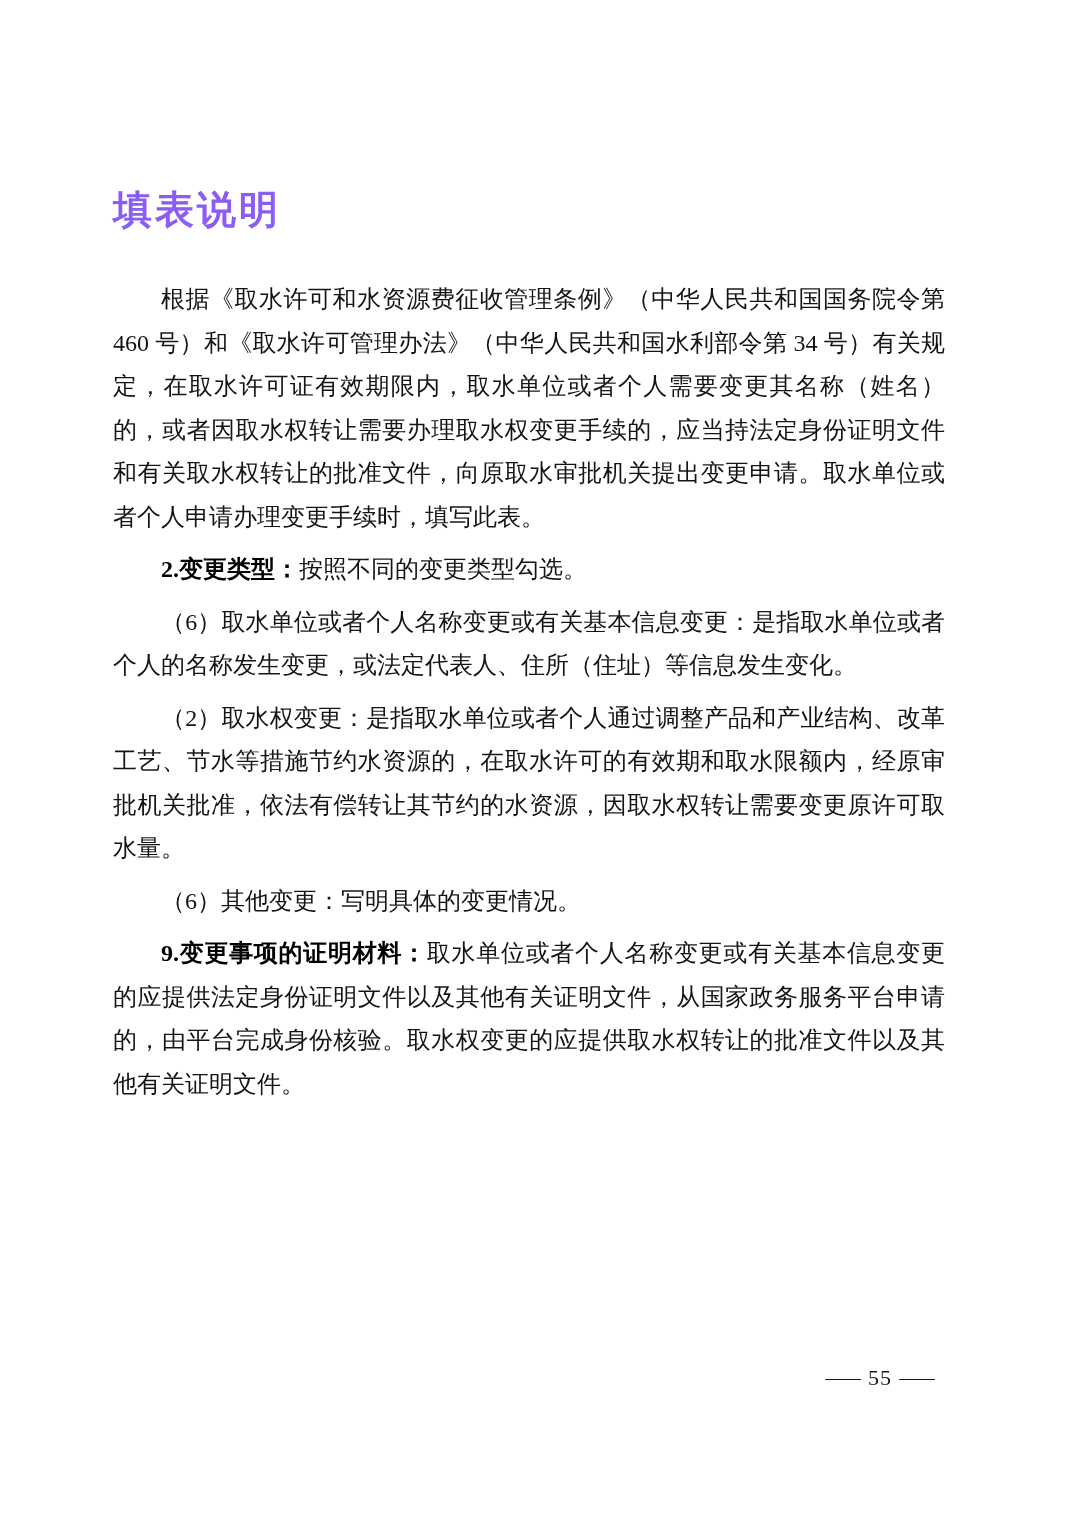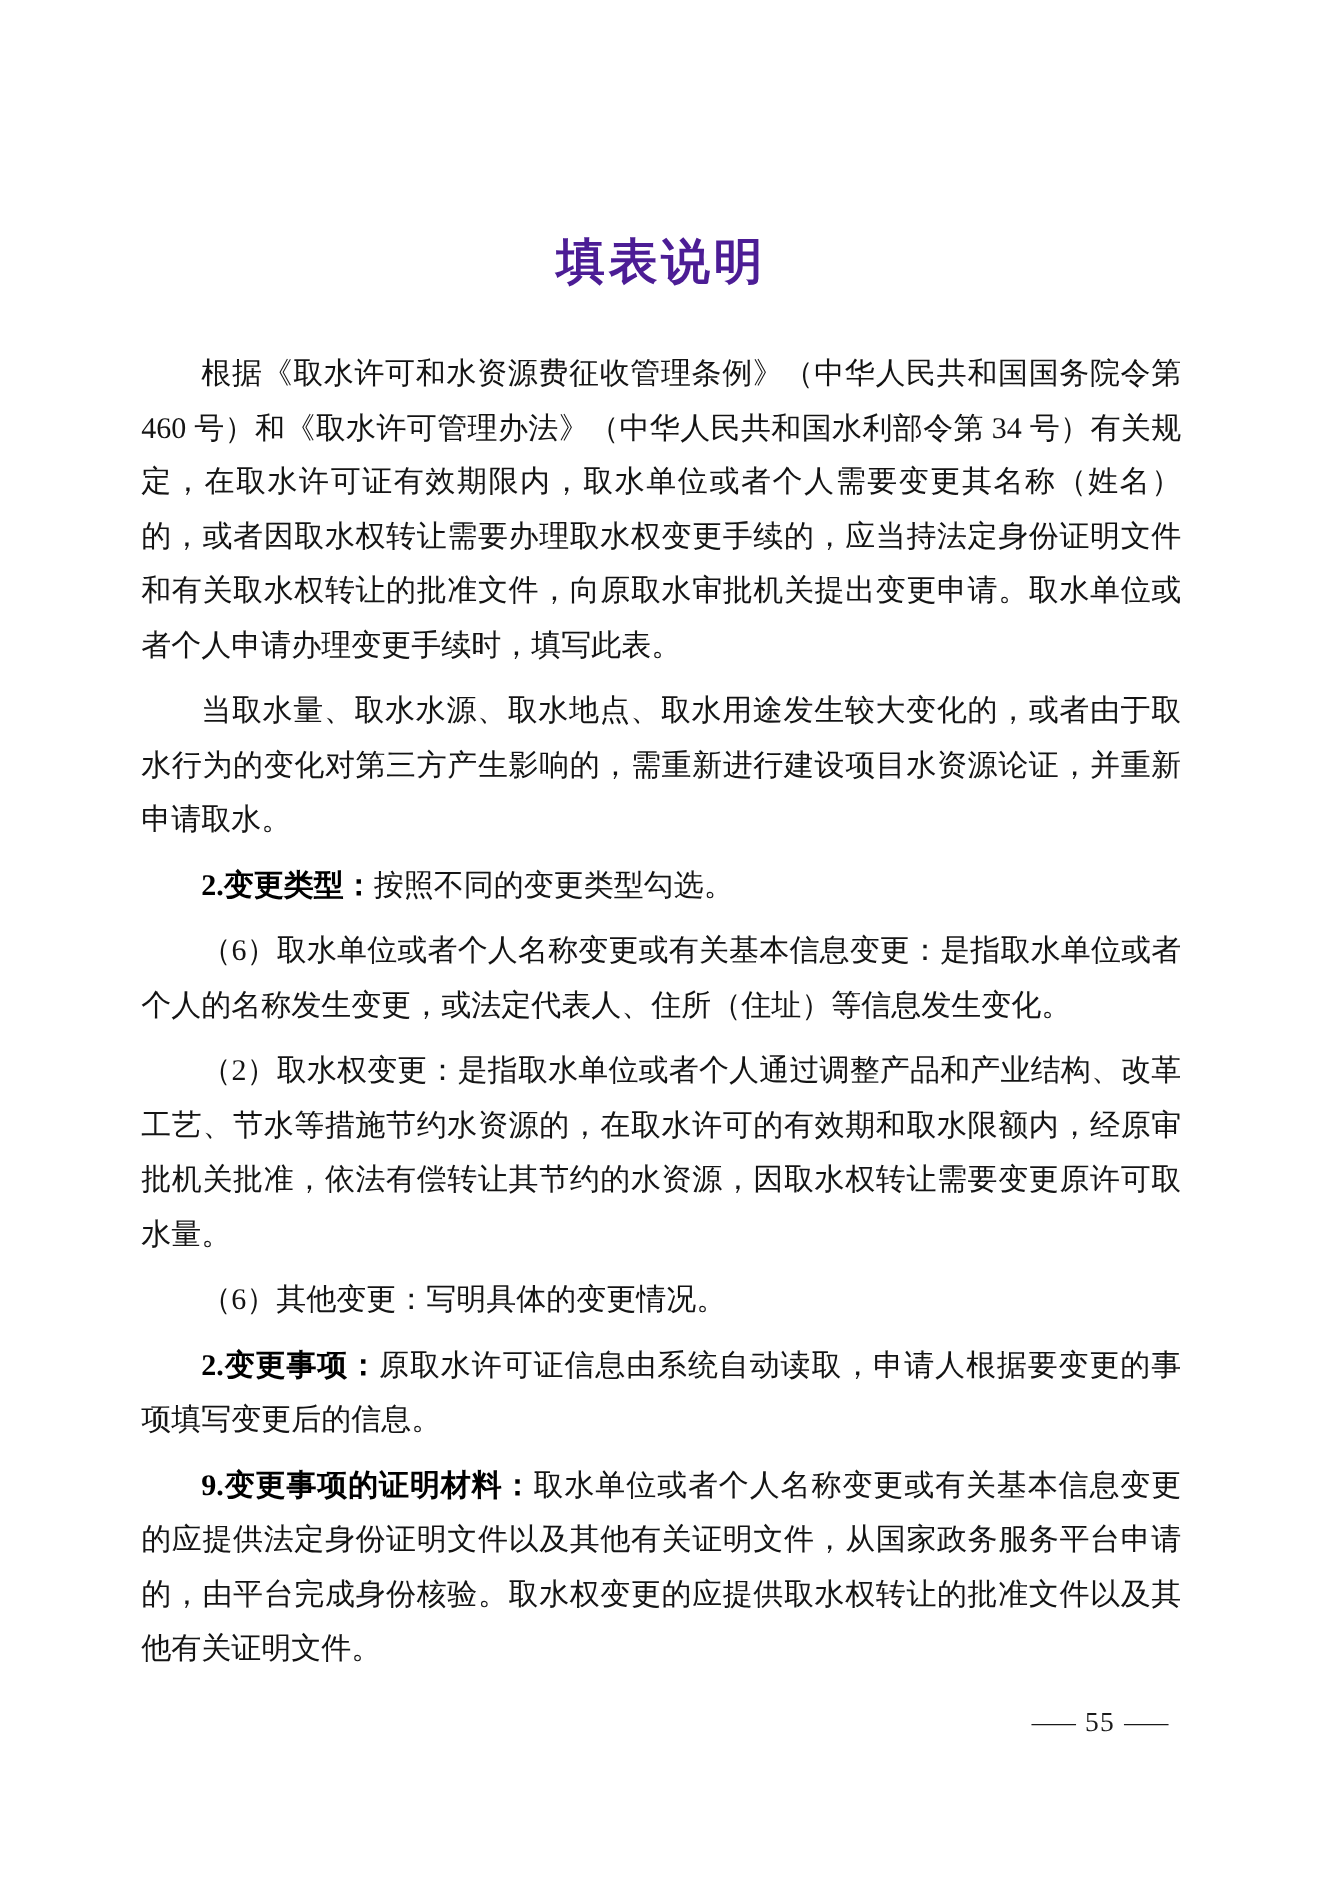--- a/index.html
+++ b/index.html
@@ -21,23 +21,22 @@
     top: 0;
     left: 113px;
     width: 832px;
   }
   .doc-title {
     margin: 188px 0 46px 0;
     font-family: "Liberation Sans", "DejaVu Sans", sans-serif;
     font-weight: 900;
     font-size: 39px;
     line-height: 44px;
-    text-align: center;
     letter-spacing: 3px;
-    color: #4c1d95;
+    color: #8b5cf6;
   }
   .para {
     margin: 0 0 9px 0;
     font-size: 24px;
     line-height: 43.5px;
     text-align: justify;
     text-justify: inter-ideograph;
     text-indent: 2em;
     color: #141414;
   }
@@ -65,26 +64,24 @@
   }
 </style>
 </head>
 <body>
 
 <div class="page">
   <div class="content">
     <h1 class="doc-title">填表说明</h1>
     <div>
         <p class="para">根据《取水许可和水资源费征收管理条例》（中华人民共和国国务院令第 460 号）和《取水许可管理办法》（中华人民共和国水利部令第 34 号）有关规定，在取水许可证有效期限内，取水单位或者个人需要变更其名称（姓名）的，或者因取水权转让需要办理取水权变更手续的，应当持法定身份证明文件和有关取水权转让的批准文件，向原取水审批机关提出变更申请。取水单位或者个人申请办理变更手续时，填写此表。</p>
-        <p class="para">当取水量、取水水源、取水地点、取水用途发生较大变化的，或者由于取水行为的变化对第三方产生影响的，需重新进行建设项目水资源论证，并重新申请取水。</p>
         <p class="para"><strong>2.变更类型：</strong>按照不同的变更类型勾选。</p>
         <p class="para">（6）取水单位或者个人名称变更或有关基本信息变更：是指取水单位或者个人的名称发生变更，或法定代表人、住所（住址）等信息发生变化。</p>
         <p class="para">（2）取水权变更：是指取水单位或者个人通过调整产品和产业结构、改革工艺、节水等措施节约水资源的，在取水许可的有效期和取水限额内，经原审批机关批准，依法有偿转让其节约的水资源，因取水权转让需要变更原许可取水量。</p>
         <p class="para">（6）其他变更：写明具体的变更情况。</p>
-        <p class="para"><strong>2.变更事项：</strong>原取水许可证信息由系统自动读取，申请人根据要变更的事项填写变更后的信息。</p>
         <p class="para"><strong>9.变更事项的证明材料：</strong>取水单位或者个人名称变更或有关基本信息变更的应提供法定身份证明文件以及其他有关证明文件，从国家政务服务平台申请的，由平台完成身份核验。取水权变更的应提供取水权转让的批准文件以及其他有关证明文件。</p>
       </div>
   </div>
 
   <div class="footer">
     <span class="dash">—</span><span class="pagenum">55</span><span class="dash">—</span>
   </div>
 </div>
 
 </body></html>

